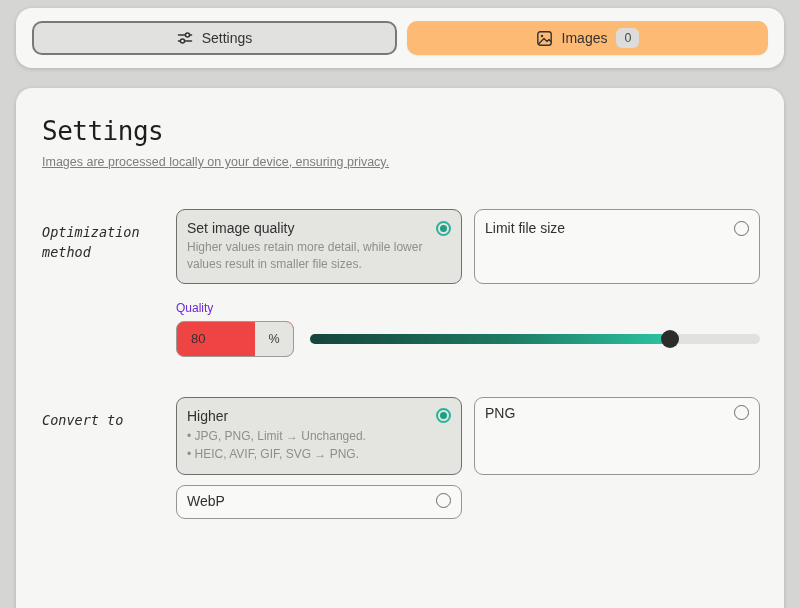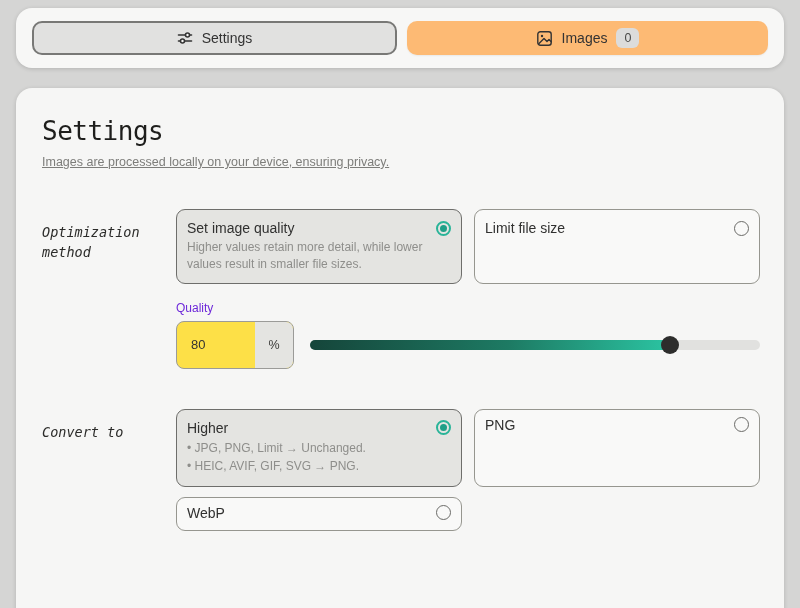--- a/index.html
+++ b/index.html
@@ -70,22 +70,22 @@
   }
   .card.h-opt { min-height:64px; }
   .card.h-dim { min-height:50px; }
   .card.h-cnv { min-height:72px; }
   .card.h-sm  { min-height:34px; padding-top:7px; padding-bottom:7px; }
   
   .quality-block { margin-left:134px; margin-top:17px; }
   .quality-label { font-size:12px; color:#6d28d9; margin-bottom:6px; }
   .quality-row { display:flex; align-items:center; }
   .qty-input-group {
-    width:118px; height:48px; display:flex; overflow:hidden;
-    border:1px solid #9b9b98; border-radius:8px; background:#fde047;
+    width:118px; height:36px; display:flex; overflow:hidden;
+    border:1px solid #9b9b98; border-radius:8px; background:#ef4444;
   }
   .qty-input {
     width:78px; border:none; outline:none; background:transparent;
     padding:0 0 0 14px; font-size:13px; color:#333; font-family:"Liberation Sans",sans-serif;
   }
   .qty-suffix {
     flex:1; background:#e4e4e1; display:flex; align-items:center; justify-content:center;
     font-size:12.5px; color:#3a3a38;
   }
   .slider { flex:1; margin-left:16px; position:relative; height:18px; --pct:80%; }

